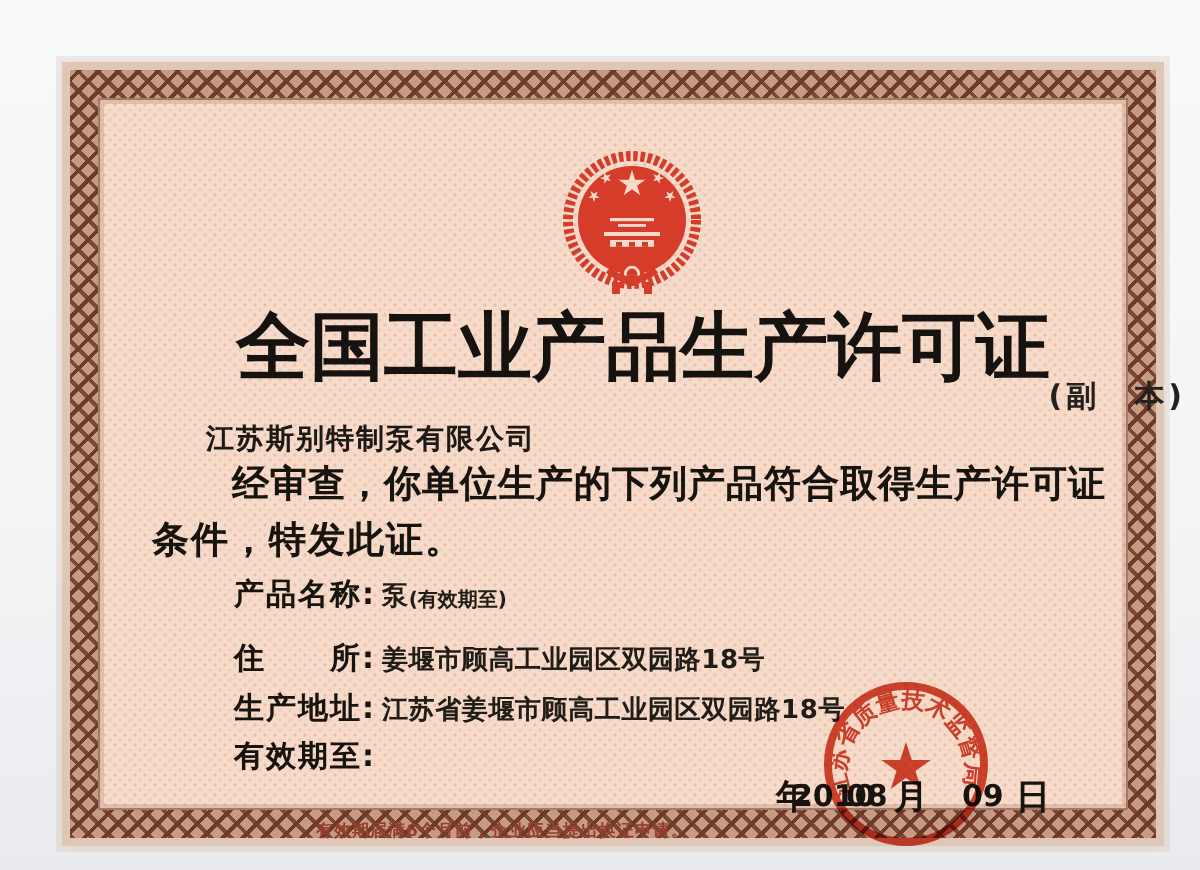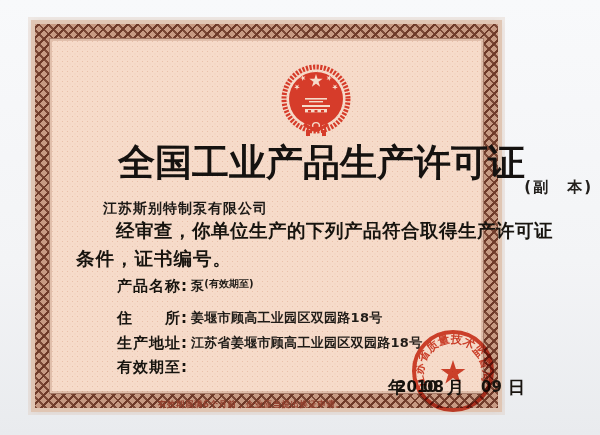--- a/index.html
+++ b/index.html
@@ -2,21 +2,21 @@
 <html><head>
 <meta charset="utf-8">
 <style>
   html,body{margin:0;padding:0;}
   body{
     width:600px;height:435px;position:relative;overflow:hidden;
     font-family:"DejaVu Sans","Liberation Sans",sans-serif;
     background:linear-gradient(180deg,#f8f9fb 0%,#f3f4f6 60%,#e9ebee 100%);
   }
   .cert{
-    position:absolute;left:35px;top:24px;width:463px;height:384px;
+    position:absolute;left:35px;top:35px;width:543px;height:384px;
     background:#a06a55;
     outline:4px solid #e0c6b4;
     box-shadow:0 0 6px rgba(120,90,70,.45), 0 0 0 7px rgba(222,200,185,.35);
   }
   .band{
     position:absolute;inset:0;
     background:
       repeating-linear-gradient(45deg, rgba(110,58,41,.85) 0 2px, rgba(199,154,131,.0) 2px 7px),
       repeating-linear-gradient(-45deg, #6e3a29 0 2px, #c79a83 2px 7px);
   }
@@ -45,21 +45,21 @@
   }
   .body1{
     position:absolute;left:66px;top:179px;
     font-size:18.5px;font-weight:700;color:#17140f;letter-spacing:0.5px;white-space:nowrap;
   }
   .body2{
     position:absolute;left:26px;top:207px;
     font-size:18.5px;font-weight:700;color:#17140f;letter-spacing:1px;
   }
   .frow{
-    position:absolute;left:67px;display:flex;align-items:flex-start;white-space:nowrap;
+    position:absolute;left:67px;display:flex;align-items:flex-end;white-space:nowrap;
   }
   .frow .lab{font-size:15px;font-weight:700;color:#17140f;letter-spacing:1px;}
   .frow .val{font-size:13px;font-weight:700;color:#201c18;margin-left:3px;letter-spacing:0.3px;}
   .frow .note{font-size:10px;font-weight:700;color:#201c18;}
   .row-product{top:238px;}
   .row-address{top:270px;}
   .row-prodaddr{top:295px;}
   .row-certno{top:319px;}
   .row-valid{top:342px;}
   .row-certno .val,.row-valid .val{font-size:14px;}
@@ -102,21 +102,21 @@
       <path d="M26 60 Q38 70 50 60" fill="none" stroke="#d63c2a" stroke-width="3.4"></path>
       <rect x="28" y="66" width="4" height="6" fill="#d63c2a"></rect>
       <rect x="44" y="66" width="4" height="6" fill="#d63c2a"></rect>
     </svg>
 
     <div class="title">全国工业产品生产许可证</div>
     <div class="subtitle">(副　本)</div>
 
     <div class="company">江苏斯别特制泵有限公司</div>
     <div class="body1">经审查，你单位生产的下列产品符合取得生产许可证</div>
-    <div class="body2">条件，证书编号。</div>
+    <div class="body2">条件，特发此证。</div>
 
     <div class="frow row-product">
       <span class="lab">产品名称:</span>
       <span class="val">泵</span>
       <span class="note">(有效期至)</span>
     </div>
     <div class="frow row-address">
       <span class="lab">住　　所:</span>
       <span class="val">姜堰市顾高工业园区双园路18号</span>
     </div>

